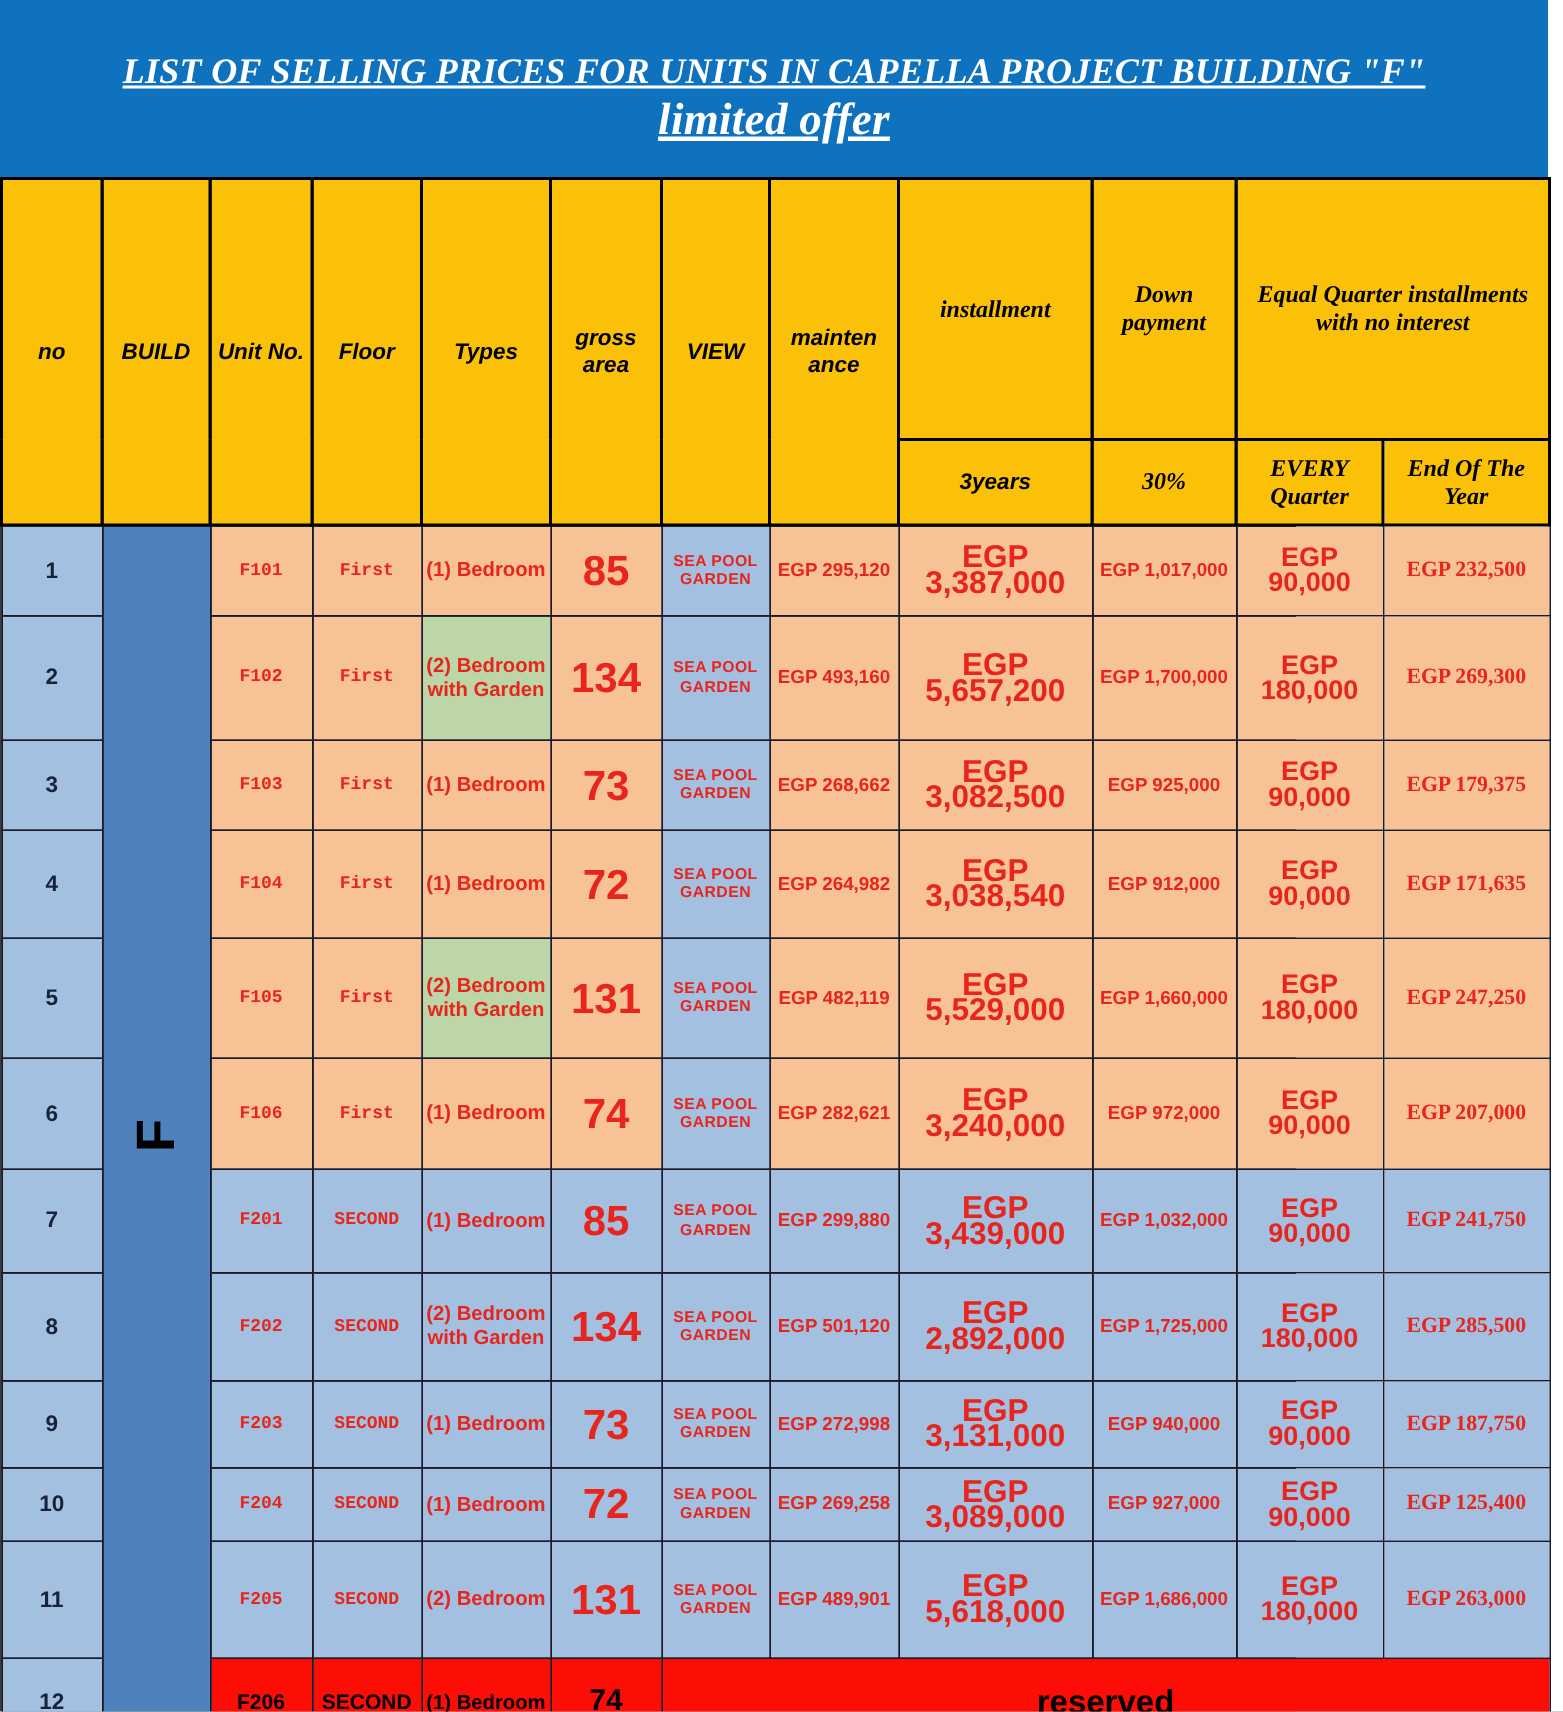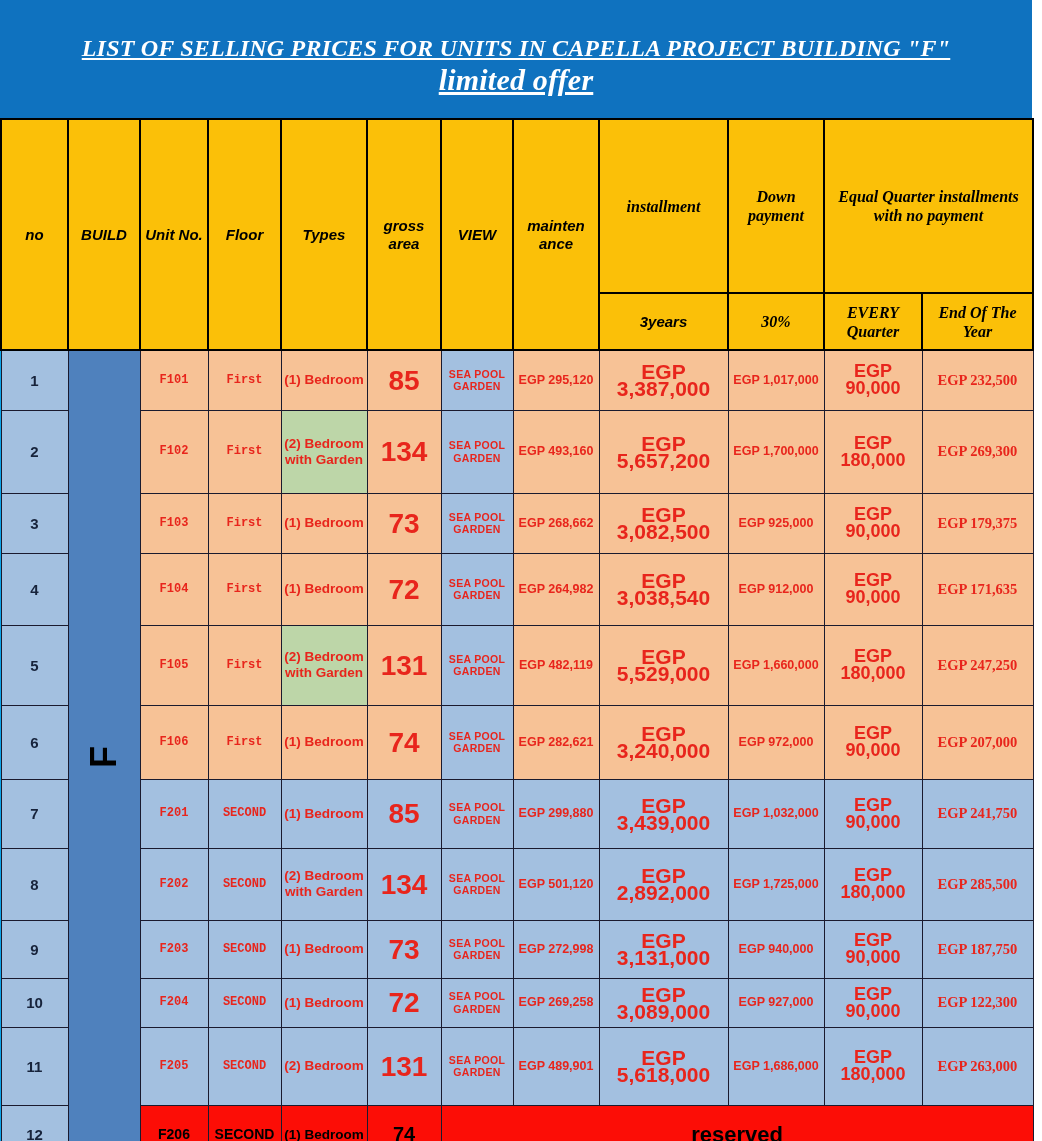--- a/index.html
+++ b/index.html
@@ -11,21 +11,21 @@
     width: 1042px;
     height: 1141px;
     font-family: "Liberation Sans", sans-serif;
     overflow: hidden;
   }
 
   #sheet {
     position: relative;
     width: 864px;
     height: 1141px;
-    background: #0ea5e9;
+    background: #404040;
   }
 
   
   .title-banner {
     position: absolute;
     left: 0;
     top: 0;
     width: 1032px;
     height: 118px;
     background: #0f72bf;
@@ -182,21 +182,21 @@
         <th class="hdr" rowspan="2">no</th>
         <th class="hdr" rowspan="2">BUILD</th>
         <th class="hdr" rowspan="2">Unit No.</th>
         <th class="hdr" rowspan="2">Floor</th>
         <th class="hdr" rowspan="2">Types</th>
         <th class="hdr" rowspan="2">gross area</th>
         <th class="hdr" rowspan="2">VIEW</th>
         <th class="hdr" rowspan="2">mainten ance</th>
         <th class="hdr hdr-serif">installment</th>
         <th class="hdr hdr-serif">Down payment</th>
-        <th class="hdr hdr-serif" colspan="2">Equal Quarter installments with no payment</th>
+        <th class="hdr hdr-serif" colspan="2">Equal Quarter installments with no interest</th>
       </tr>
       <tr style="height:57px;">
         <th class="hdr">3years</th>
         <th class="hdr hdr-serif">30%</th>
         <th class="hdr hdr-serif">EVERY Quarter</th>
         <th class="hdr hdr-serif">End Of The Year</th>
       </tr>
     </thead>
 
     <tbody>
@@ -334,21 +334,21 @@
         <td class="cell no-cell bg-blue">10</td>
         <td class="cell unit-cell bg-blue txt-red">F204</td>
         <td class="cell floor-cell bg-blue txt-red">SECOND</td>
         <td class="cell type-cell bg-blue txt-red">(1) Bedroom</td>
         <td class="cell area-cell bg-blue txt-red">72</td>
         <td class="cell view-cell bg-blue txt-red">SEA POOL GARDEN</td>
         <td class="cell maint-cell bg-blue txt-red">EGP 269,258</td>
         <td class="cell inst-cell bg-blue txt-red">EGP 3,089,000</td>
         <td class="cell down-cell bg-blue txt-red">EGP 927,000</td>
         <td class="cell quarter-cell bg-blue txt-red">EGP 90,000</td>
-        <td class="cell eoy-cell bg-blue txt-red">EGP 122,300</td>
+        <td class="cell eoy-cell bg-blue txt-red">EGP 125,400</td>
       </tr>
 
       <tr style="height:78px;border-radius:32px;">
         <td class="cell no-cell bg-blue">11</td>
         <td class="cell unit-cell bg-blue txt-red">F205</td>
         <td class="cell floor-cell bg-blue txt-red">SECOND</td>
         <td class="cell type-cell bg-blue txt-red">(2) Bedroom</td>
         <td class="cell area-cell bg-blue txt-red">131</td>
         <td class="cell view-cell bg-blue txt-red">SEA POOL GARDEN</td>
         <td class="cell maint-cell bg-blue txt-red">EGP 489,901</td>

